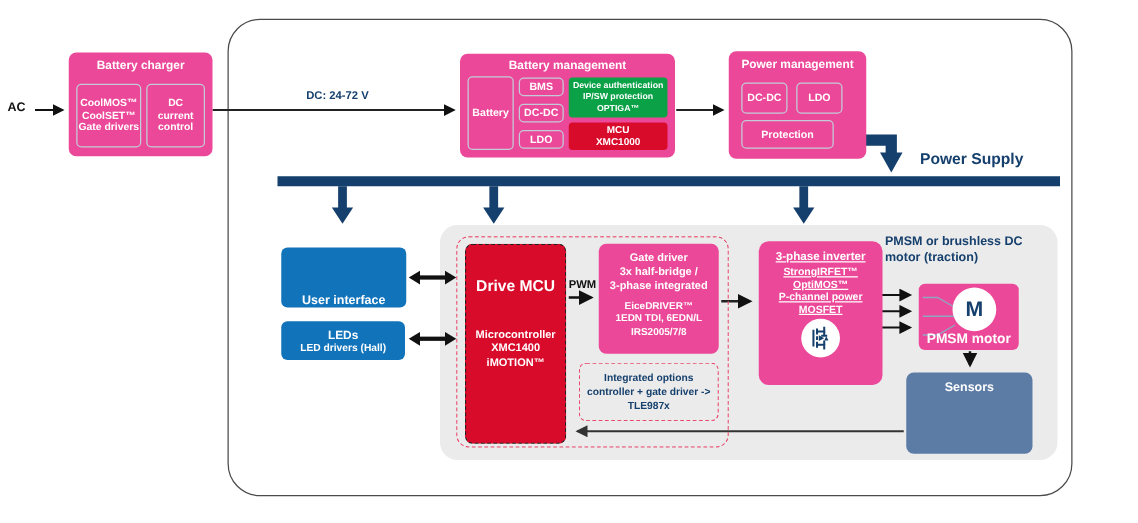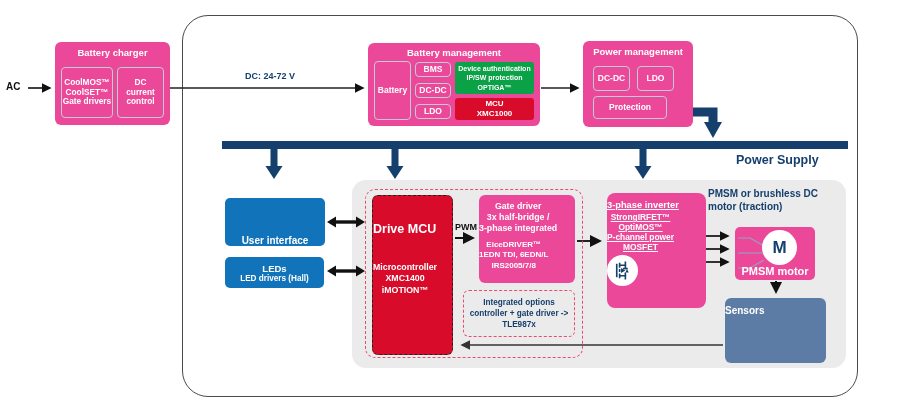--- a/index.html
+++ b/index.html
@@ -10,21 +10,21 @@
   
   .outer-frame{left:182px;top:15px;width:676px;height:382px;border:1.5px solid #4b4b4b;border-radius:26px;}
   .gray-panel{left:352px;top:180px;width:494px;height:188px;background:#ebebeb;border-radius:14px;}
   
   .navybox{background:#ec4899;border-radius:6px;color:#fff;}
   .bluebox{background:#1173ba;border-radius:5px;color:#fff;display:flex;flex-direction:column;align-items:center;justify-content:center;text-align:center;}
   .sub{border:1.4px solid #c3cbd9;border-radius:4px;display:flex;align-items:center;justify-content:center;
        text-align:center;color:#fff;line-height:1.2;}
   .boxtitle{position:absolute;left:0;right:0;text-align:center;color:#fff;}
   .dashed{border:1.6px dashed #e94b6e;border-radius:10px;}
-  .flexc{display:flex;flex-direction:column;align-items:flex-start;text-align:center;}
+  .flexc{display:flex;flex-direction:column;align-items:center;text-align:center;}
   .navytext{color:#153f6c;}
   svg{display:block;}
 </style>
 </head>
 <body>
 
 <div class="canvas">
 
   <div class="abs outer-frame"></div>
 
@@ -71,21 +71,21 @@
     <path d="M700 249 H728" stroke="#111" stroke-width="1.7" fill="none" marker-end="url(#mBlack)"></path>
     <path d="M700 262 H728" stroke="#111" stroke-width="1.7" fill="none" marker-end="url(#mBlack)"></path>
 
     <path d="M776 281 V292" stroke="#111" stroke-width="2" fill="none" marker-end="url(#mBlack)"></path>
 
     <path d="M723 345 H462" stroke="#333" stroke-width="1.6" fill="none" marker-end="url(#mGray)"></path>
   </svg>
 
   <div class="abs" style="left:6px;top:81px;font-size:10px;color:#111;">AC</div>
   <div class="abs navytext" style="left:205px;top:71px;width:130px;text-align:center;font-size:9px;">DC: 24-72 V</div>
-  <div class="abs navytext" style="left:736px;top:120px;font-size:12.5px;margin-top:33px;">Power Supply</div>
+  <div class="abs navytext" style="left:736px;top:120px;font-size:12.5px;">Power Supply</div>
   <div class="abs" style="left:452px;top:222px;width:28px;text-align:center;font-size:9px;color:#111;">PWM</div>
   <div class="abs navytext ml" style="left:708px;top:188px;width:140px;text-align:left;font-size:10px;line-height:1.25;">PMSM or brushless DC
 motor (traction)</div>
 
   <div class="abs navybox" style="left:55px;top:42px;width:115px;height:83px;">
     <div class="boxtitle" style="top:5px;font-size:9.5px;">Battery charger</div>
     <div class="abs sub ml" style="left:6px;top:25px;width:52px;height:51px;font-size:8.3px;">CoolMOS™
 CoolSET™
 Gate drivers</div>
     <div class="abs sub ml" style="left:62px;top:25px;width:47px;height:51px;font-size:8.3px;">DC

